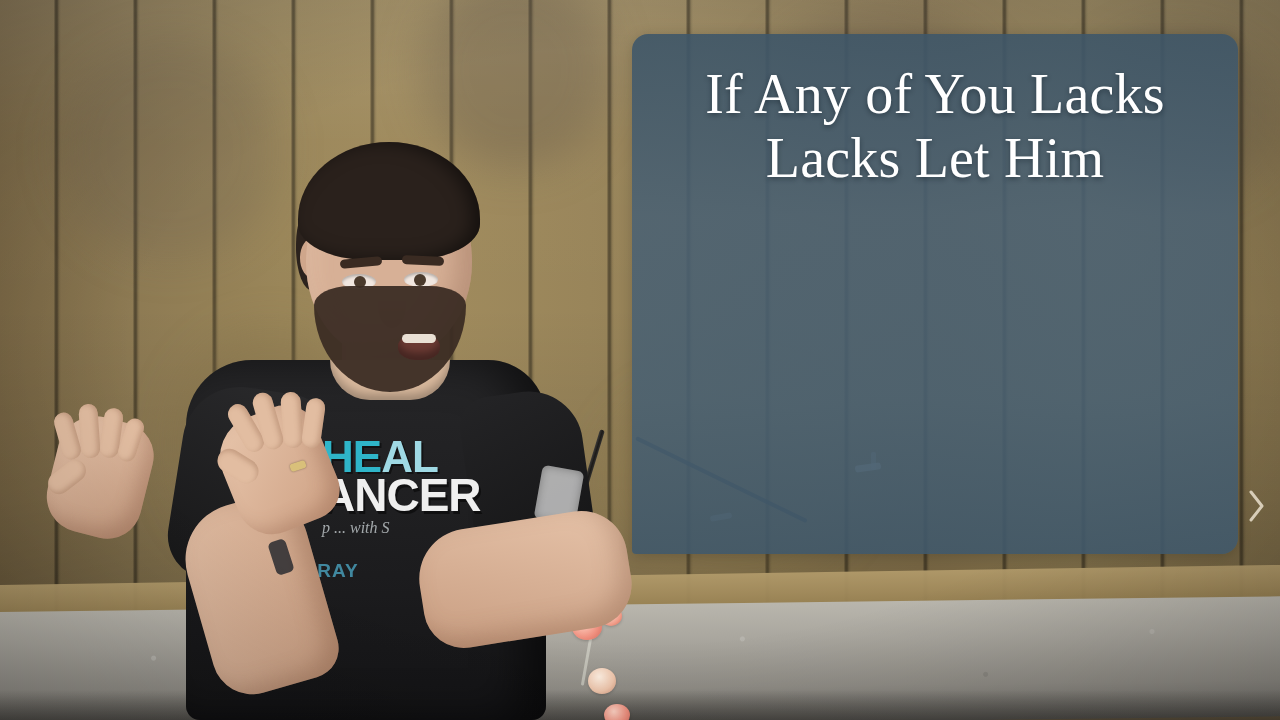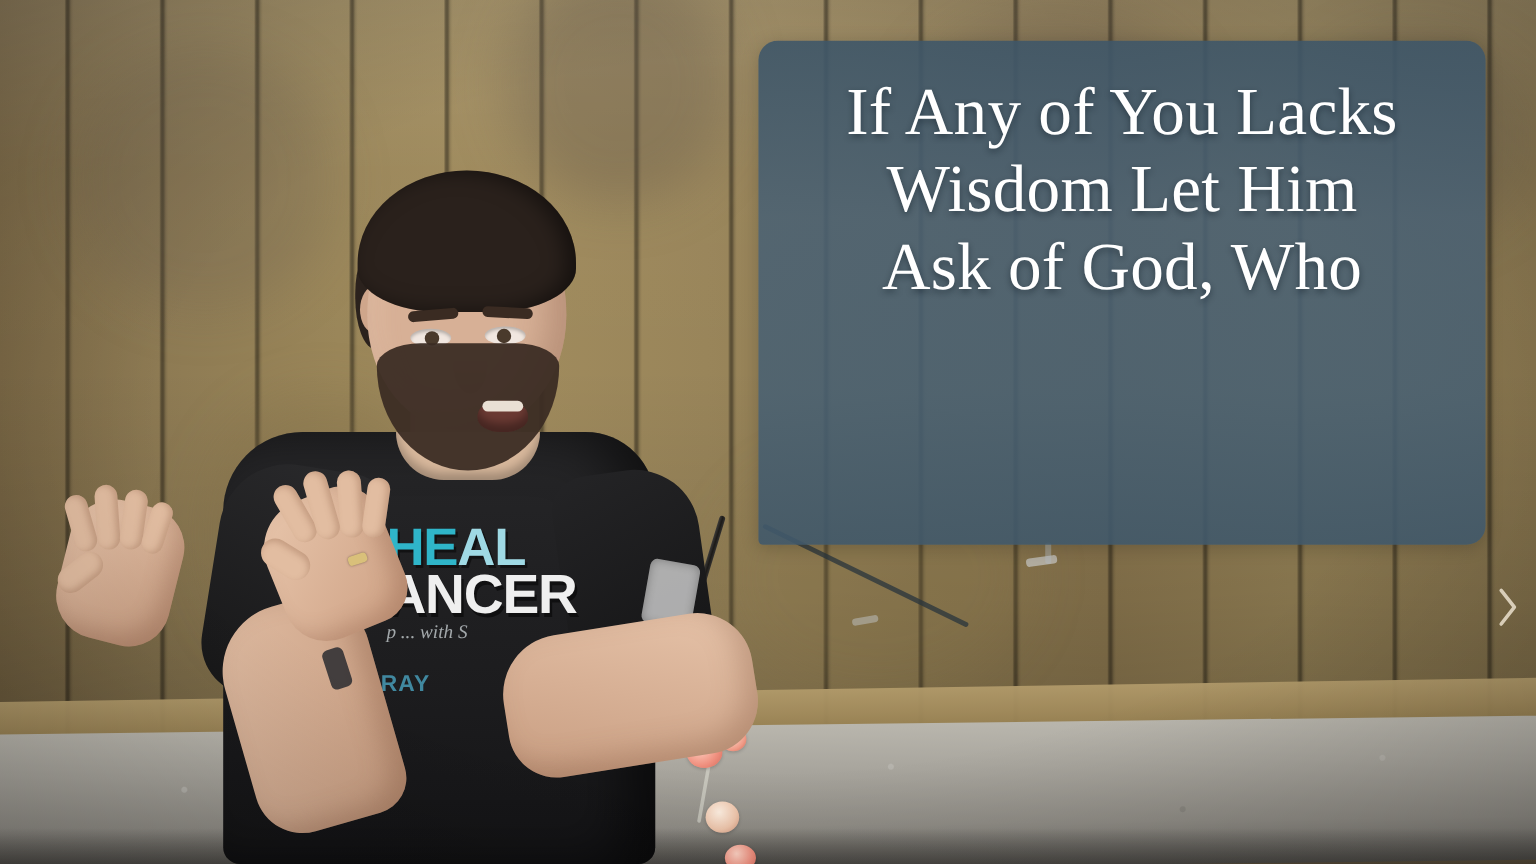--- a/index.html
+++ b/index.html
@@ -378,21 +378,21 @@
     width: 3px; height: 60px;
     background: rgba(225,225,215,.55);
     transform: rotate(10deg);
     border-radius: 2px;
   }
 
   
   .caption-panel {
     position: absolute;
     left: 632px; top: 34px;
-    width: 606px; height: 420px;
+    width: 606px; height: 520px;
     background: linear-gradient(180deg,
         rgba(62,86,104,0.90) 0%,
         rgba(74,97,115,0.88) 35%,
         rgba(72,96,114,0.88) 70%,
         rgba(64,88,106,0.90) 100%);
     border-radius: 16px 16px 16px 4px;
     box-shadow: 0 2px 14px rgba(0,0,0,.18);
     padding: 0;
     box-sizing: border-box;
   }
@@ -524,22 +524,21 @@
       <div class="ring"></div>
       <div class="watch"></div>
     </div>
 
     <div class="vignette"></div>
   </div>
 
   <div class="caption-panel">
     <div class="caption-inner">
       <div class="cap-line">If Any of You Lacks</div>
-      <div class="cap-line">Wisdom Let Him</div>
-      <div class="cap-line">Ask of God, Who</div>
+      <div class="cap-line">Lacks Let Him</div>
     </div>
   </div>
 
   <div class="next-arrow">
     <span>
       <svg width="20" height="34" viewBox="0 0 20 34" fill="none" aria-hidden="true">
         <path d="M4 3 L15 17 L4 31" stroke="#d8cdb8" stroke-width="3" stroke-linecap="round" stroke-linejoin="round" fill="none"></path>
       </svg>
     </span>
   </div>

